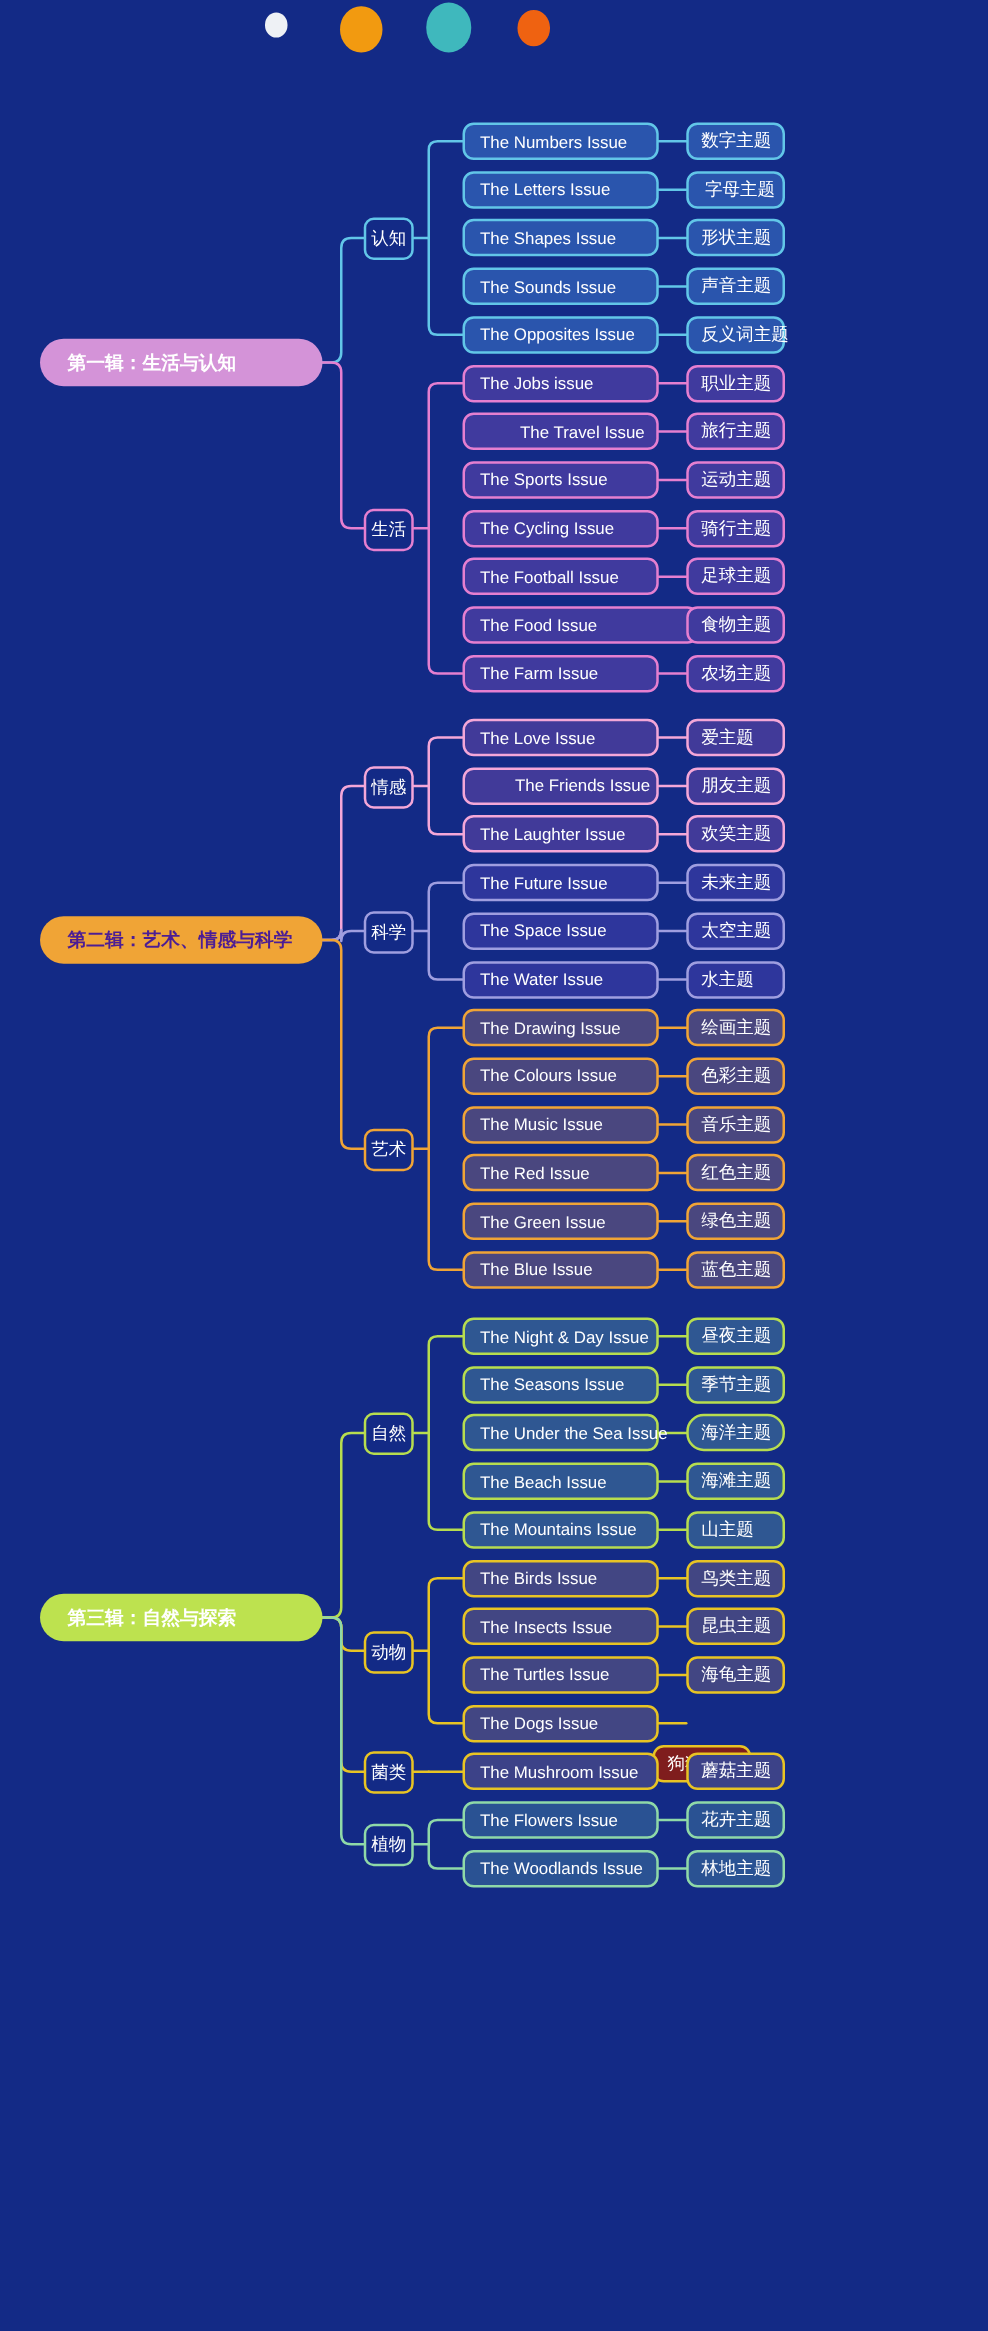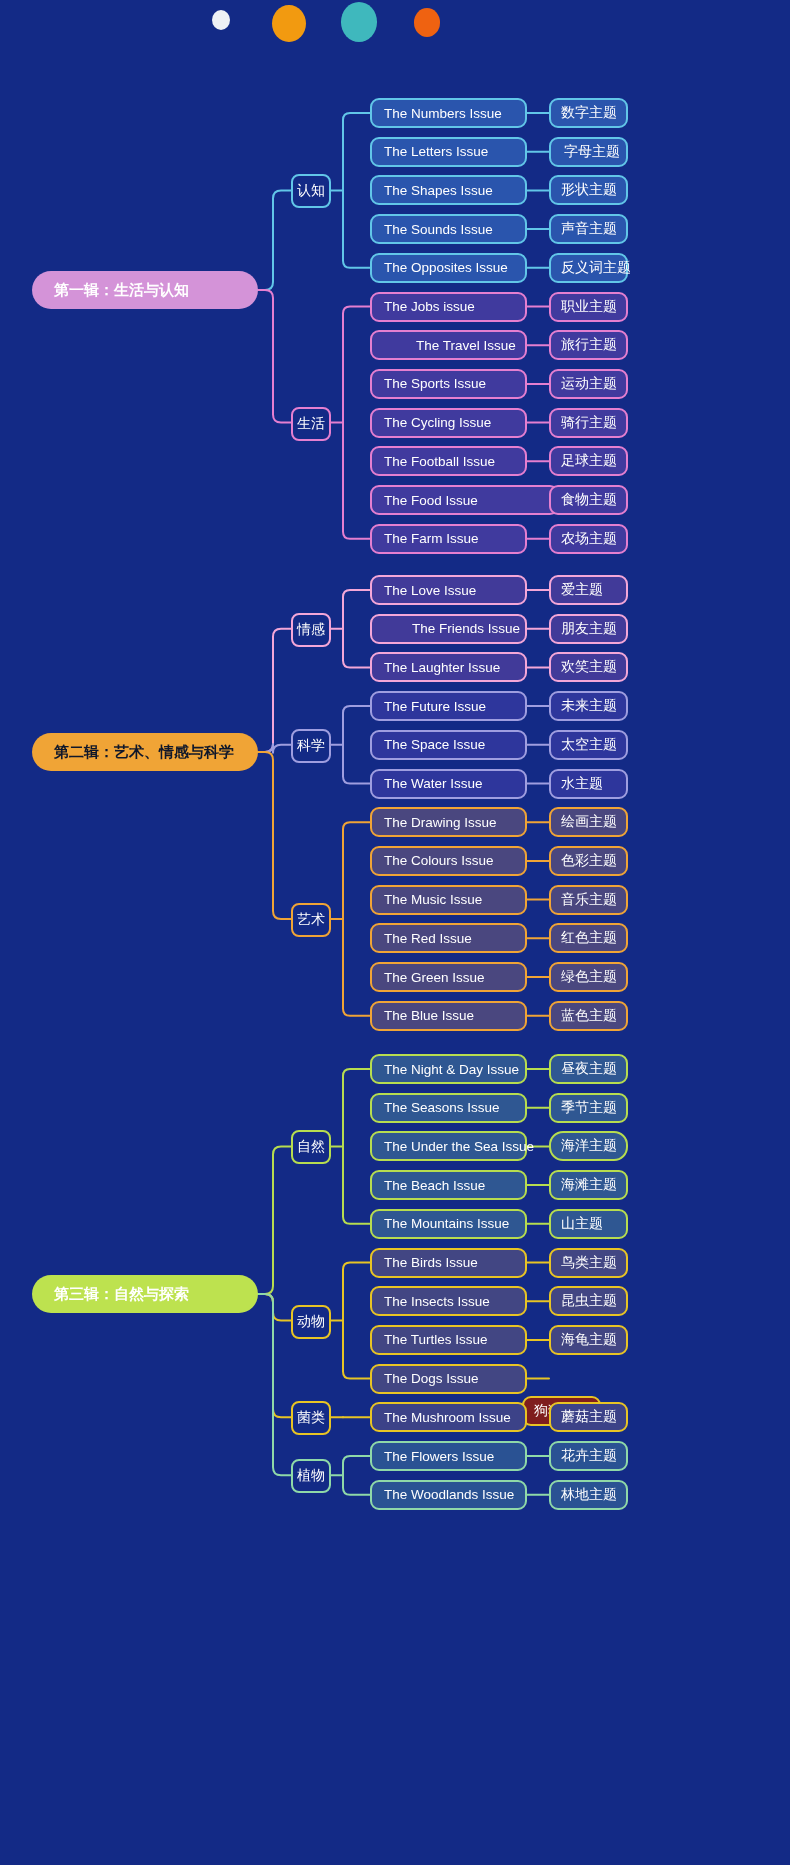--- a/index.html
+++ b/index.html
@@ -289,21 +289,21 @@
       </div>
       <div class="node issue" style="left: 370px; top: 1000.7px; width: 157px; height: 30px; border-color: rgb(240, 164, 54); background: rgb(74, 71, 127);">
         <span>The Blue Issue</span>
       </div>
       <div class="node theme" style="left: 549px; top: 1000.7px; width: 79px; height: 30px; border-color: rgb(240, 164, 54); background: rgb(74, 71, 127);">
         <span>蓝色主题</span>
       </div>
       <div class="cat" style="left: 291px; top: 902.95px; border-color: rgb(240, 164, 54); background: transparent;">
         <span>艺术</span>
       </div>
-      <div class="root" style="top: 733px; background: rgb(240, 164, 54); color: #0f172a;">
+      <div class="root" style="top: 733px; background: rgb(240, 164, 54); color: #4c1d95;">
         <span>第二辑：艺术、情感与科学</span>
       </div>
       <div class="node issue" style="left: 370px; top: 1054px; width: 157px; height: 30px; border-color: rgb(183, 221, 79); background: rgb(47, 87, 146);">
         <span>The Night &amp; Day Issue</span>
       </div>
       <div class="node theme" style="left: 549px; top: 1054px; width: 79px; height: 30px; border-color: rgb(183, 221, 79); background: rgb(47, 87, 146);">
         <span>昼夜主题</span>
       </div>
       <div class="node issue" style="left: 370px; top: 1092.7px; width: 157px; height: 30px; border-color: rgb(183, 221, 79); background: rgb(47, 87, 146);">
         <span>The Seasons Issue</span>

